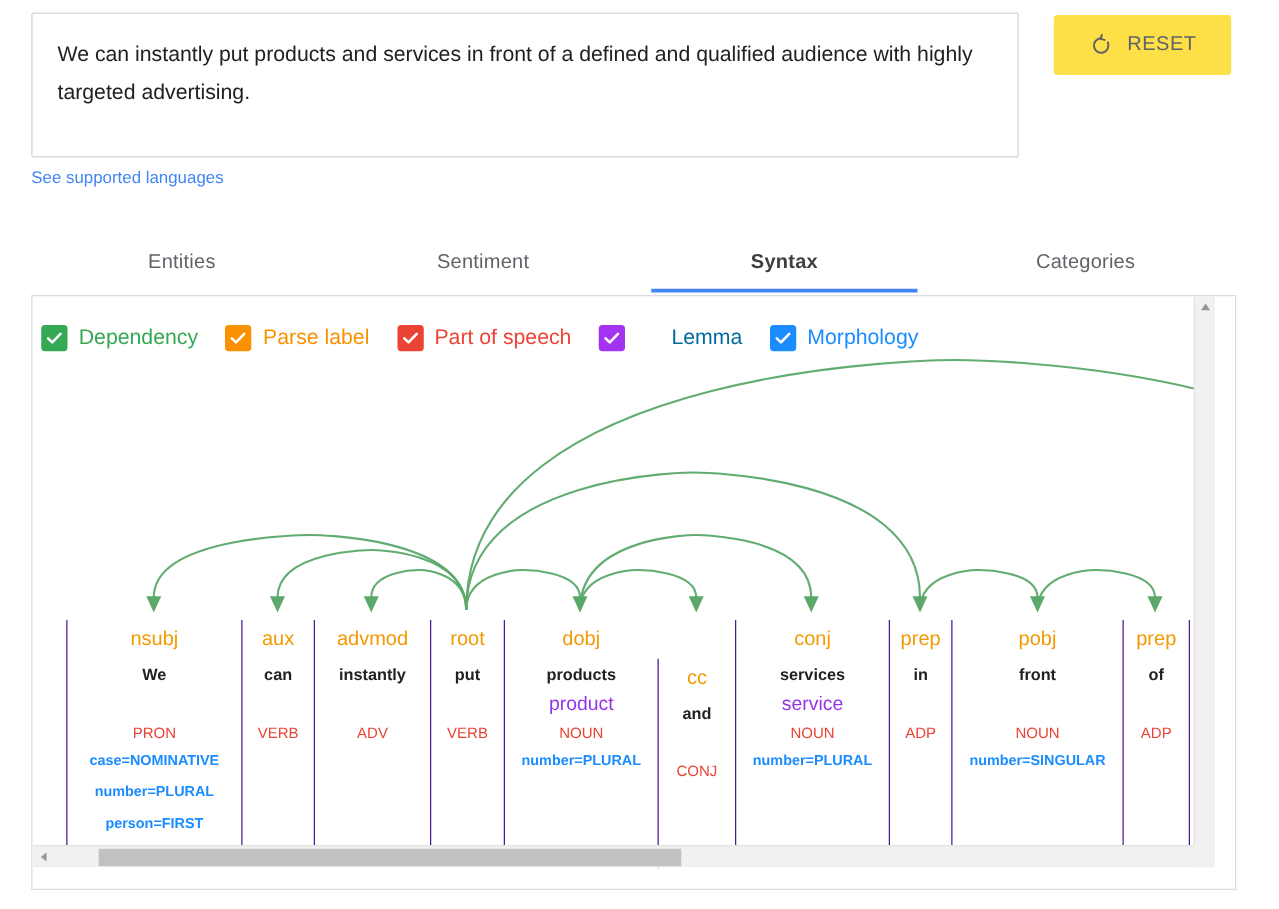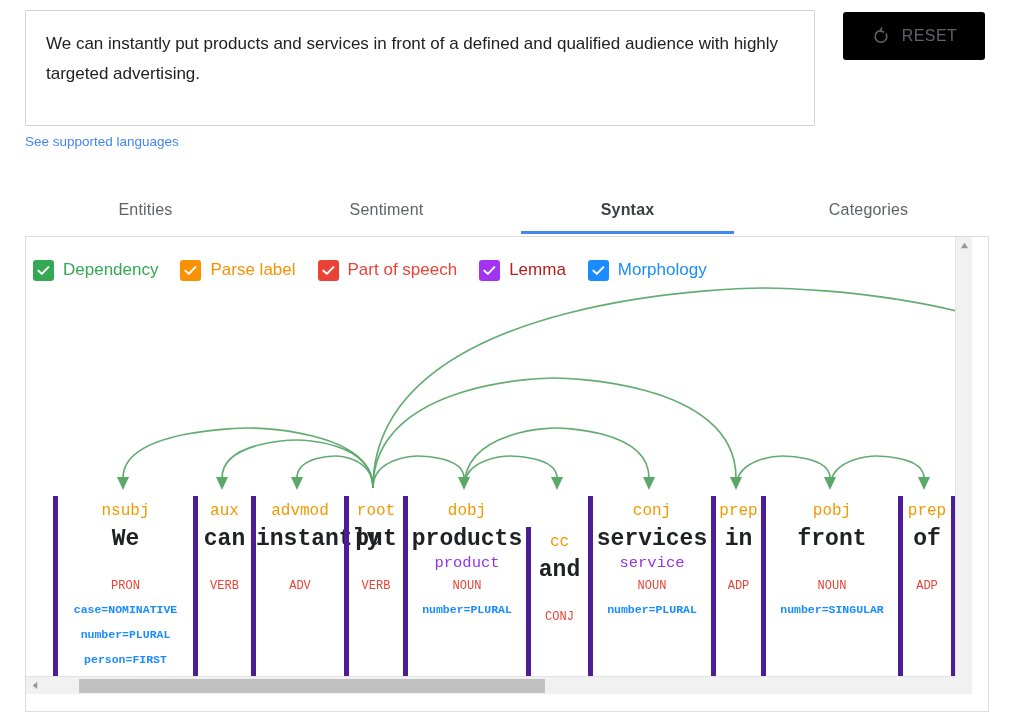--- a/index.html
+++ b/index.html
@@ -26,21 +26,21 @@
     font-size: 17px;
     line-height: 30px;
     color: #212121;
     overflow: hidden;
     resize: none;
     font-family: "Liberation Sans", sans-serif;
   }
   .reset-btn {
     position: absolute; left: 843px; top: 12px;
     width: 142px; height: 48px;
-    background: #000000;
+    background: #fde047;
     border: none;
     border-radius: 3px;
     display: flex; align-items: center; justify-content: center;
     gap: 11px;
     cursor: pointer;
     color: #5f6368;
     font-size: 16px;
     letter-spacing: .4px;
     font-family: "Liberation Sans", sans-serif;
   }
@@ -118,28 +118,27 @@
   
   .cols {
     position: absolute; left: 0; top: 0;
     width: 946px; height: 457px;
     pointer-events: none;
   }
   .col {
     position: absolute;
     top: 259px;
     height: 189px;
-    border-left: 5px solid #4c1d95;
+    border-left: 1px solid #4c1d95;
     text-align: center;
     pointer-events: auto;
-    font-family: Liberation Mono, monospace;
   }
   .col:last-child { }
   .col .dep   { color: #f29900; font-size: 16px; margin-top: 5px; line-height: 21px; }
-  .col .word  { color: #202124; font-size: 23px; font-weight: bold; line-height: 27px; margin-top: 4px; }
+  .col .word  { color: #202124; font-size: 13px; font-weight: bold; line-height: 27px; margin-top: 4px; }
   .col .lemma { color: #9334e6; font-size: 15.5px; line-height: 21px; }
   .col .pos   { color: #ea4335; font-size: 12px; line-height: 21px; margin-top: 2px; }
   .col .morph { color: #1a8cff; font-size: 11.5px; font-weight: bold; line-height: 25px; }
   .col .spacer { height: 21px; }
 
   
   .vscroll {
     position: absolute; right: 0; top: 0;
     width: 17px; height: 457px;
     background: #f1f1f1;
@@ -232,21 +231,21 @@
               </svg>
             </span>
             <span style="color: rgb(234, 67, 53);">Part of speech</span>
           </div>
           <div class="legend-item">
             <span class="cb" style="background: rgb(163, 51, 240);">
               <svg width="15" height="15" viewBox="0 0 16 16">
                 <path d="M2.6 8.2 L6.2 11.6 L13.2 4.4" stroke="#fff" stroke-width="2.2" fill="none" stroke-linecap="round" stroke-linejoin="round"></path>
               </svg>
             </span>
-            <span style="color: #b91c1c;">Lemma</span>
+            <span style="color: #0369a1; margin-left: 28px;">Lemma</span>
           </div>
           <div class="legend-item">
             <span class="cb" style="background: rgb(26, 140, 255);">
               <svg width="15" height="15" viewBox="0 0 16 16">
                 <path d="M2.6 8.2 L6.2 11.6 L13.2 4.4" stroke="#fff" stroke-width="2.2" fill="none" stroke-linecap="round" stroke-linejoin="round"></path>
               </svg>
             </span>
             <span style="color: rgb(26, 140, 255);">Morphology</span>
           </div>
         </div>

